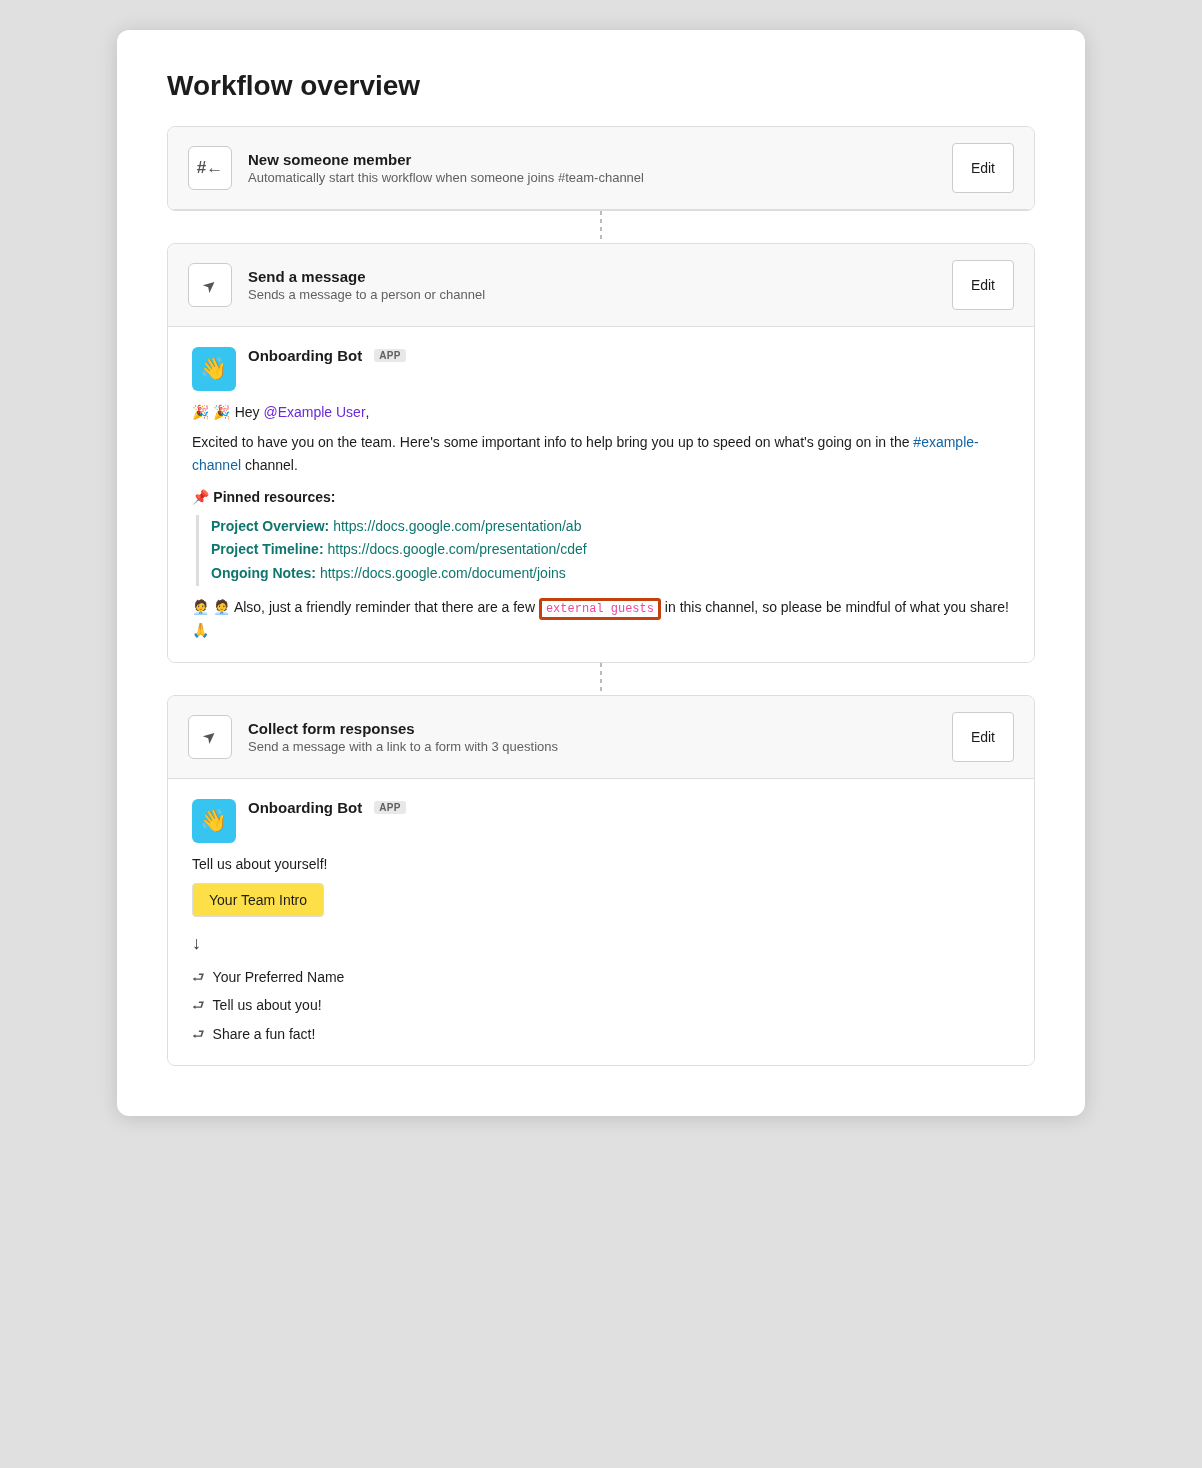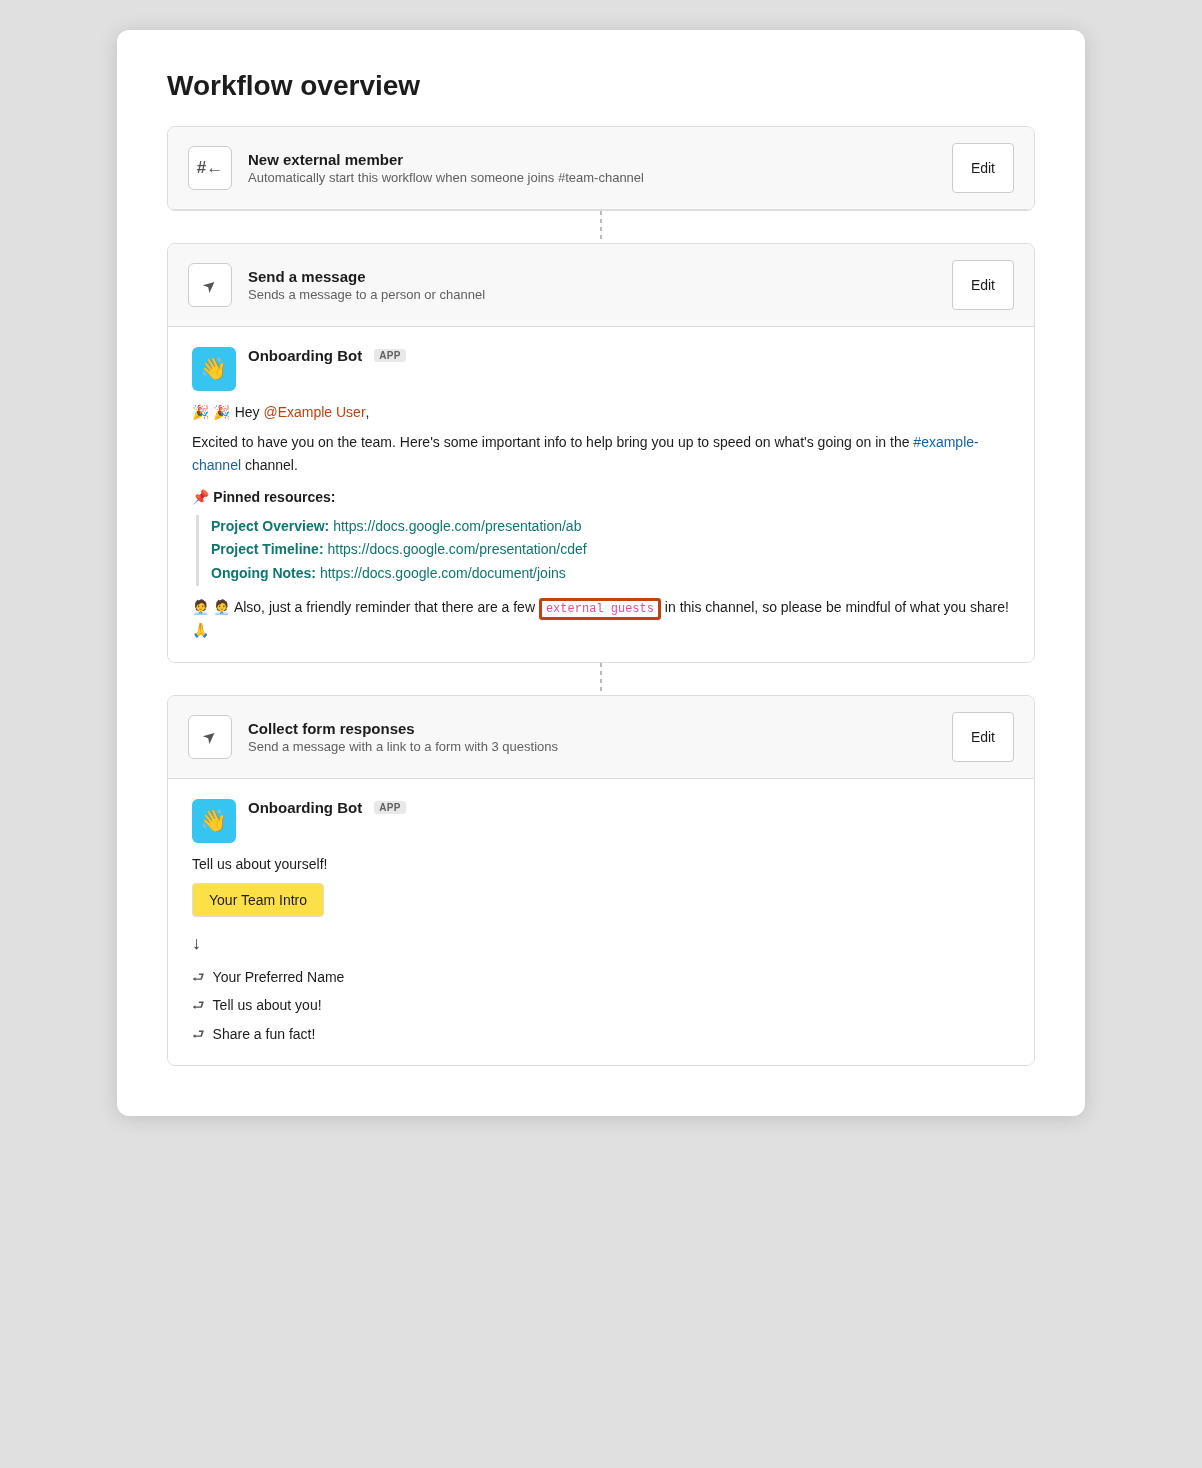--- a/index.html
+++ b/index.html
@@ -121,21 +121,21 @@
       border-radius: 3px;
       padding: 1px 5px;
       letter-spacing: 0.3px;
     }
     .bot-message {
       font-size: 14px;
       color: #1d1c1d;
       line-height: 1.6;
     }
     .mention {
-      color: #c2410c;
+      color: #6d28d9;
       font-weight: 500;
     }
     .channel-link {
       color: #1264a3;
     }
     .pinned-section {
       margin: 10px 0;
     }
     .pinned-title {
       font-size: 14px;
@@ -233,21 +233,21 @@
 <div class="page-container">
 
   <h1 class="page-title">Workflow overview</h1>
 
   <div class="card">
     <div class="step-header">
       <div class="step-icon-box">
         <span style="font-size:17px;font-weight:700;color:#555;">#←</span>
       </div>
       <div class="step-info">
-        <div class="step-title">New external member</div>
+        <div class="step-title">New someone member</div>
         <div class="step-desc">Automatically start this workflow when someone joins #team-channel</div>
       </div>
       <button class="edit-btn">Edit</button>
     </div>
   </div>
 
   <div class="connector">
     <div class="connector-line"></div>
   </div>
 

